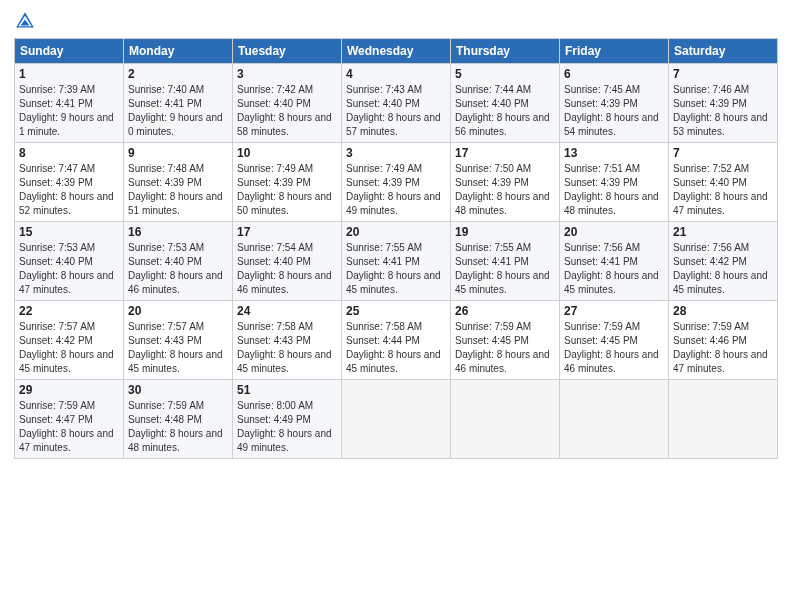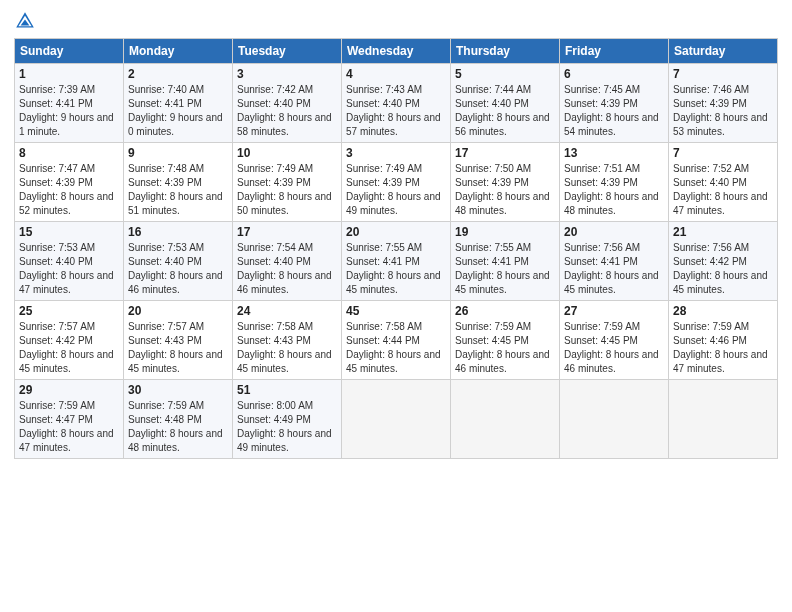--- a/index.html
+++ b/index.html
@@ -224,33 +224,33 @@
           <span class="day-number">20</span>
           <span class="cell-text">Sunrise: 7:56 AM<br>Sunset: 4:41 PM<br>Daylight: 8 hours and 45 minutes.</span>
         </td>
           <td>
           <span class="day-number">21</span>
           <span class="cell-text">Sunrise: 7:56 AM<br>Sunset: 4:42 PM<br>Daylight: 8 hours and 45 minutes.</span>
         </td>
         </tr>
         <tr>
           <td>
-          <span class="day-number">25</span>
+          <span class="day-number">22</span>
           <span class="cell-text">Sunrise: 7:57 AM<br>Sunset: 4:42 PM<br>Daylight: 8 hours and 45 minutes.</span>
         </td>
           <td>
           <span class="day-number">20</span>
           <span class="cell-text">Sunrise: 7:57 AM<br>Sunset: 4:43 PM<br>Daylight: 8 hours and 45 minutes.</span>
         </td>
           <td>
           <span class="day-number">24</span>
           <span class="cell-text">Sunrise: 7:58 AM<br>Sunset: 4:43 PM<br>Daylight: 8 hours and 45 minutes.</span>
         </td>
           <td>
-          <span class="day-number">45</span>
+          <span class="day-number">25</span>
           <span class="cell-text">Sunrise: 7:58 AM<br>Sunset: 4:44 PM<br>Daylight: 8 hours and 45 minutes.</span>
         </td>
           <td>
           <span class="day-number">26</span>
           <span class="cell-text">Sunrise: 7:59 AM<br>Sunset: 4:45 PM<br>Daylight: 8 hours and 46 minutes.</span>
         </td>
           <td>
           <span class="day-number">27</span>
           <span class="cell-text">Sunrise: 7:59 AM<br>Sunset: 4:45 PM<br>Daylight: 8 hours and 46 minutes.</span>
         </td>

